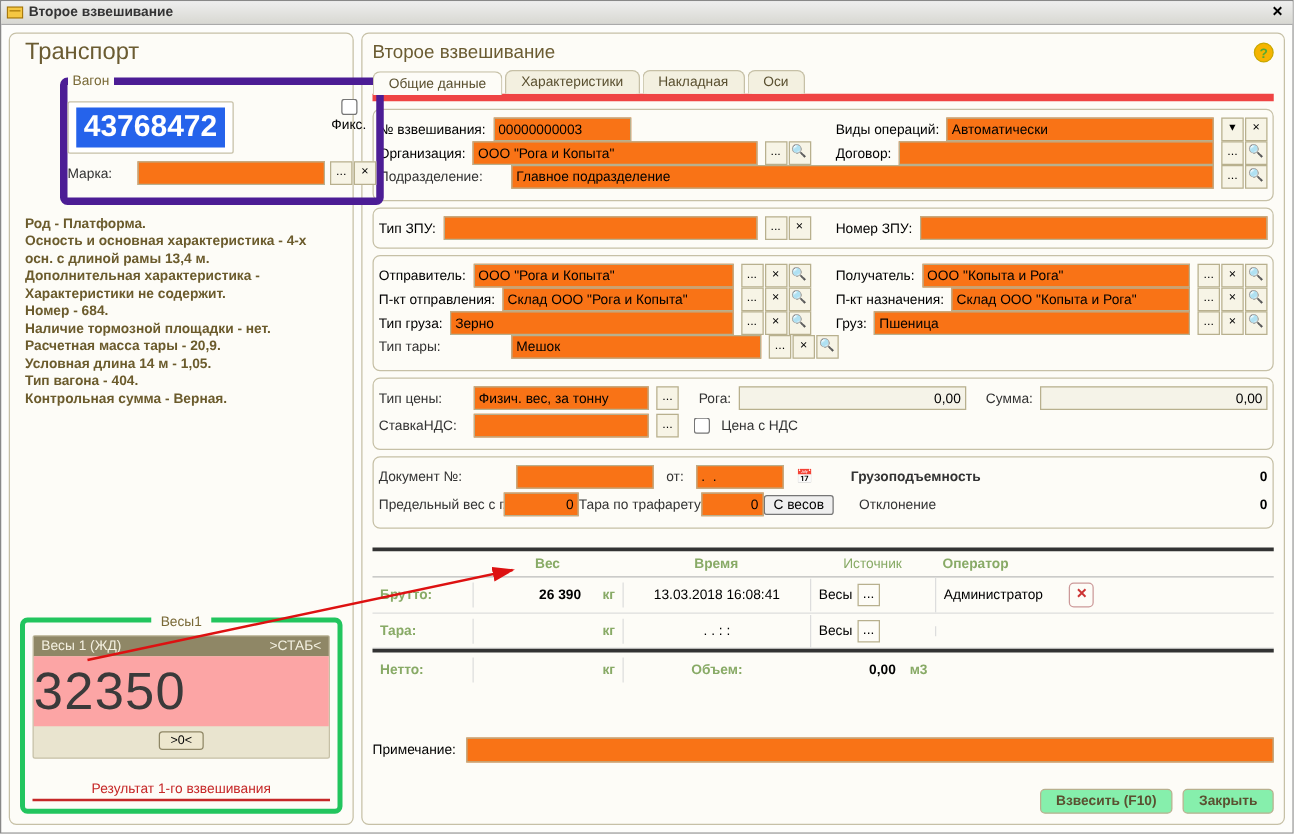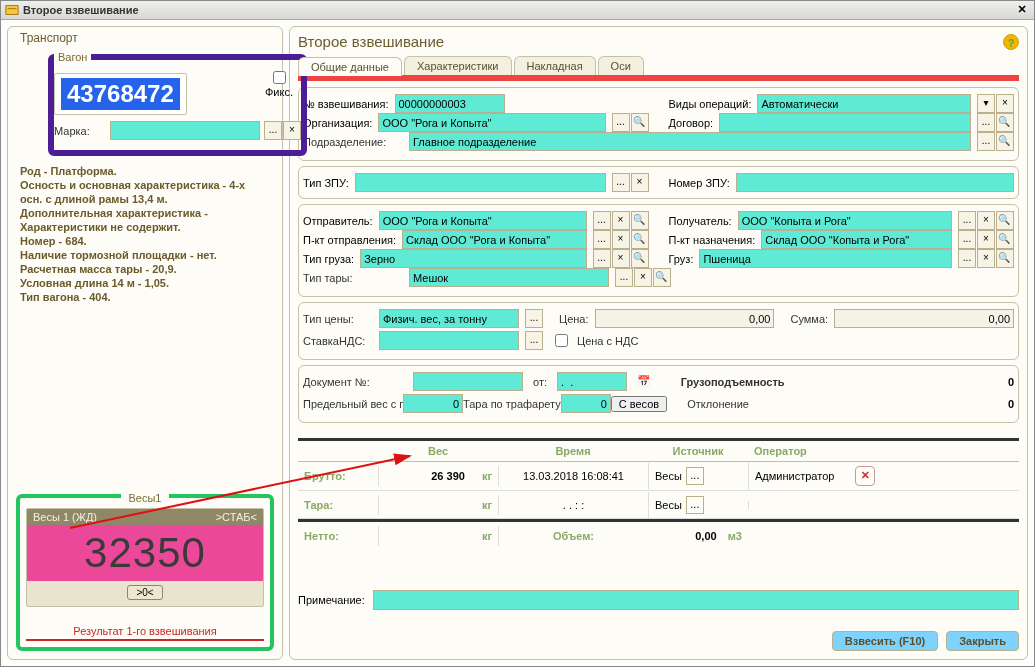--- a/index.html
+++ b/index.html
@@ -6,40 +6,40 @@
   body { margin: 0; background: #fdfdfb; user-select: none; }
   .window { width: 1035px; height: 667px; background: #fdfdfb; border: 1px solid #888; display: flex; flex-direction: column; }
   .titlebar { height: 19px; background: linear-gradient(#eee,#d8d8d2); border-bottom: 1px solid #aaa; display: flex; align-items: center; padding: 0 4px; }
   .titlebar .icon { width: 14px; height: 14px; margin-right: 4px; }
   .titlebar .title { flex: 1; font-weight: bold; color: #333; }
   .titlebar .x { width: 16px; height: 14px; text-align: center; font-weight: bold; cursor: pointer; }
   .content { flex: 1; display: flex; gap: 6px; padding: 6px; }
   .left { width: 276px; display: flex; flex-direction: column; gap: 6px; }
   .right { flex: 1; display: flex; flex-direction: column; }
   fieldset.panel, .panel { border: 1px solid #c6c0a6; border-radius: 6px; background: #fdfcf7; padding: 8px; }
-  .panel-title { font-size: 12px; color: #6b5c32; margin: -4px 0 6px 0; padding: 0 4px; }
+  .panel-title { font-size: 19px; color: #6b5c32; margin: -4px 0 6px 0; padding: 0 4px; }
   legend { font-size: 11px; color: #7a6a38; padding: 0 4px; }
   .wagon-box { border: 6px solid #4c1d95; border-radius: 6px; padding: 10px 0; position: relative; margin-left: 32px; }
   .wagon-num { background: #2563eb; color: #fff; font-size: 24px; font-weight: bold; padding: 2px 6px; display: inline-block; }
   .wagon-wrap { border: 1px solid #c6c0a6; display: inline-block; padding: 4px 6px; background: #fff; border-radius: 2px; }
   .fix-col { position: absolute; right: 8px; top: 8px; text-align: center; font-size: 10px; }
   .fix-col input { display: block; margin: 0 auto 2px auto; }
   .row { display: flex; align-items: center; gap: 4px; margin-top: 6px; }
   .row label { min-width: 52px; color: #333; }
-  .inp { flex: 1; height: 19px; border: 1px solid #b8b08e; background: #5eead4; padding: 1px 3px; line-height: 15px; }
+  .inp { flex: 1; height: 19px; border: 1px solid #b8b08e; background: #f97316; padding: 1px 3px; line-height: 15px; }
   .inp.ro { background: #f5f3e8; }
   .descblock { padding: 2px 4px; }
   .descblock div { color: #6b5b2c; font-weight: bold; line-height: 14px; }
   .scales-group { border: 4px solid #22c55e; border-radius: 6px; padding: 6px; margin-top: auto; }
   .scales-legend { text-align: center; font-size: 11px; color: #7a6a38; margin-top: -12px; margin-bottom: 4px; }
   .scales-legend span { background: #fdfcf7; padding: 0 8px; }
   .scale-box { border: 1px solid #c6c0a6; background: #e9e4cf; border-radius: 2px; padding: 0; }
   .scale-head { display: flex; background: #8f8766; color: #f3f0e0; padding: 2px 6px; font-size: 11px; }
   .scale-head .stab { margin-left: auto; }
-  .scale-read { background: #ec4899; color: #3a3a3a; font-size: 42px; text-align: center; padding: 4px 0; font-family: Arial; letter-spacing: 1px; }
+  .scale-read { background: #fca5a5; color: #3a3a3a; font-size: 42px; text-align: left; padding: 4px 0; font-family: Arial; letter-spacing: 1px; }
   .scale-zero { text-align: center; padding: 4px 0 6px 0; }
   .scale-zero button { border: 1px solid #8f8766; background: #ede7ce; border-radius: 3px; padding: 1px 8px; font-size: 10px; cursor: pointer; }
   .first-res { text-align: center; color: #c62828; border-bottom: 2px solid #c62828; padding: 6px 0 2px 0; margin-top: 12px; position: relative; }
 
   .right .panel { flex: 1; display: flex; flex-direction: column; }
   .right-header { display: flex; align-items: center; margin: -2px 0 6px 0; }
   .right-header .title { font-size: 15px; color: #6b5c32; }
   .help { width: 16px; height: 16px; border-radius: 50%; background: #f5b400; color: #5a3; text-align: center; line-height: 16px; margin-left: auto; font-weight: bold; border: 1px solid #c9a800; }
   .tabs { display: flex; gap: 2px; border-bottom: 6px solid #ef4444; margin-bottom: 6px; }
   .tab { padding: 3px 12px; border: 1px solid #c6c0a6; border-bottom: none; border-radius: 6px 6px 0 0; background: #f3f0e0; cursor: pointer; color: #5a5030; }
@@ -53,34 +53,34 @@
   .section { border: 1px solid #c6c0a6; border-radius: 6px; padding: 6px 4px; margin-bottom: 5px; }
   .num { text-align: right; font-weight: bold; }
   .halfrow { display: flex; gap: 20px; }
   .halfrow > div { flex: 1; display: flex; align-items: center; gap: 6px; }
   .weigh-table { margin-top: 10px; }
   .wt-head { display: flex; border-top: 3px solid #333; border-bottom: 1px solid #bbb; }
   .wt-head div, .wt-row div { padding: 4px 6px; }
   .wt-head .c1 { width: 80px; }
   .wt-head .c2 { width: 120px; text-align: center; color: #8a6; font-weight: bold; }
   .wt-head .c3 { width: 150px; text-align: center; color: #8a6; font-weight: bold; }
-  .wt-head .c4 { width: 100px; text-align: center; color: #8a6; font-weight: bold; }
+  .wt-head .c4 { width: 100px; text-align: center; color: #8a6; font-weight: normal; }
   .wt-head .c5 { flex: 1; text-align: left; color: #8a6; font-weight: bold; }
   .wt-row { display: flex; align-items: center; border-bottom: 1px solid #ddd; min-height: 28px; }
   .wt-row .c1 { width: 80px; color: #8a6; font-weight: bold; }
   .wt-row .c2 { width: 120px; text-align: right; border-left: 1px solid #ddd; }
   .wt-row .c2 .v { font-weight: bold; }
   .wt-row .c2 .u { color: #8a6; font-weight: bold; margin-left: 4px; padding-left: 13px; }
   .wt-row .c3 { width: 150px; text-align: center; border-left: 1px solid #ddd; }
   .wt-row .c4 { width: 100px; text-align: left; border-left: 1px solid #ddd; display: flex; align-items: center; gap: 4px; }
   .wt-row .c5 { flex: 1; text-align: left; border-left: 1px solid #ddd; display: flex; align-items: center; gap: 21px; }
   .wt-divider { border-top: 3px solid #333; }
   .x-btn { width: 20px; height: 20px; border: 1px solid #c99; border-radius: 4px; color: #c33; text-align: center; line-height: 16px; font-weight: bold; cursor: pointer; }
   .footer-btns { display: flex; gap: 8px; justify-content: flex-end; margin-top: auto; padding-top: 8px; }
-  .footer-btns button { padding: 3px 12px; border: 1px solid #b8b08e; background: #7dd3fc; border-radius: 4px; cursor: pointer; font-weight: bold; color: #5a5030; }
+  .footer-btns button { padding: 3px 12px; border: 1px solid #b8b08e; background: #86efac; border-radius: 4px; cursor: pointer; font-weight: bold; color: #5a5030; }
   .prim-row { display: flex; align-items: center; gap: 8px; margin-top: 40px; }
   .prim-row .inp { flex: 1; height: 20px; }
   svg.arrow { position: absolute; pointer-events: none; }
   .cb { width: 13px; height: 13px; }
   .numbox { width: 60px; text-align: right; }
 </style>
 </head>
 <body>
 
 <div class="window">
@@ -120,20 +120,21 @@
 
         <div class="descblock" style="margin-top:6px;">
           <div>Род - Платформа.</div>
           <div>Осность и основная характеристика - 4-х осн. с длиной рамы 13,4 м.</div>
           <div>Дополнительная характеристика - Характеристики не содержит.</div>
           <div>Номер - 684.</div>
           <div>Наличие тормозной площадки - нет.</div>
           <div>Расчетная масса тары - 20,9.</div>
           <div>Условная длина 14 м - 1,05.</div>
           <div>Тип вагона - 404.</div>
+          <div>Контрольная сумма - Верная.</div>
         </div>
 
         <div style="flex:1"></div>
 
         <div class="scales-group" style="position:relative;">
           <div class="scales-legend"><span>Весы1</span></div>
           <div class="scale-box">
             <div class="scale-head">
               <span>Весы 1 (ЖД)</span>
               <span class="stab">&gt;СТАБ&lt;</span>
@@ -292,21 +293,21 @@
           </div>
         </div>
 
         <div class="section">
           <div class="formrow">
             <span class="lbl" style="width:70px">Тип цены:</span>
             <input class="inp" style="width: 140px; flex: 0 0 auto;" value="Физич. вес, за тонну">
             <div class="btns">
                 <span class="b">...</span>
               </div>
-            <span class="lbl" style="margin-left:10px">Цена:</span>
+            <span class="lbl" style="margin-left:10px">Рога:</span>
             <input class="inp ro numbox" value="0,00" style="">
             <span class="lbl" style="margin-left:10px">Сумма:</span>
             <input class="inp ro numbox" style="margin-left: auto;" value="0,00">
           </div>
           <div class="formrow">
             <span class="lbl" style="width:70px">СтавкаНДС:</span>
             <input class="inp" style="width: 140px; flex: 0 0 auto;">
             <div class="btns">
                 <span class="b">...</span>
               </div>

